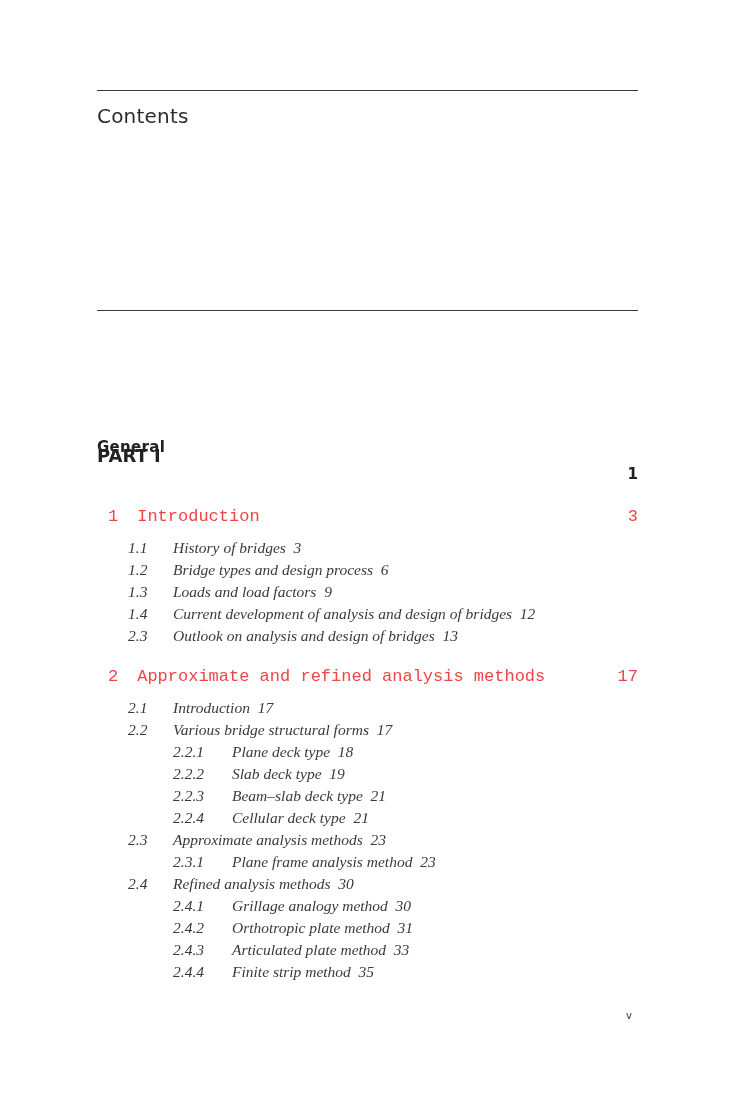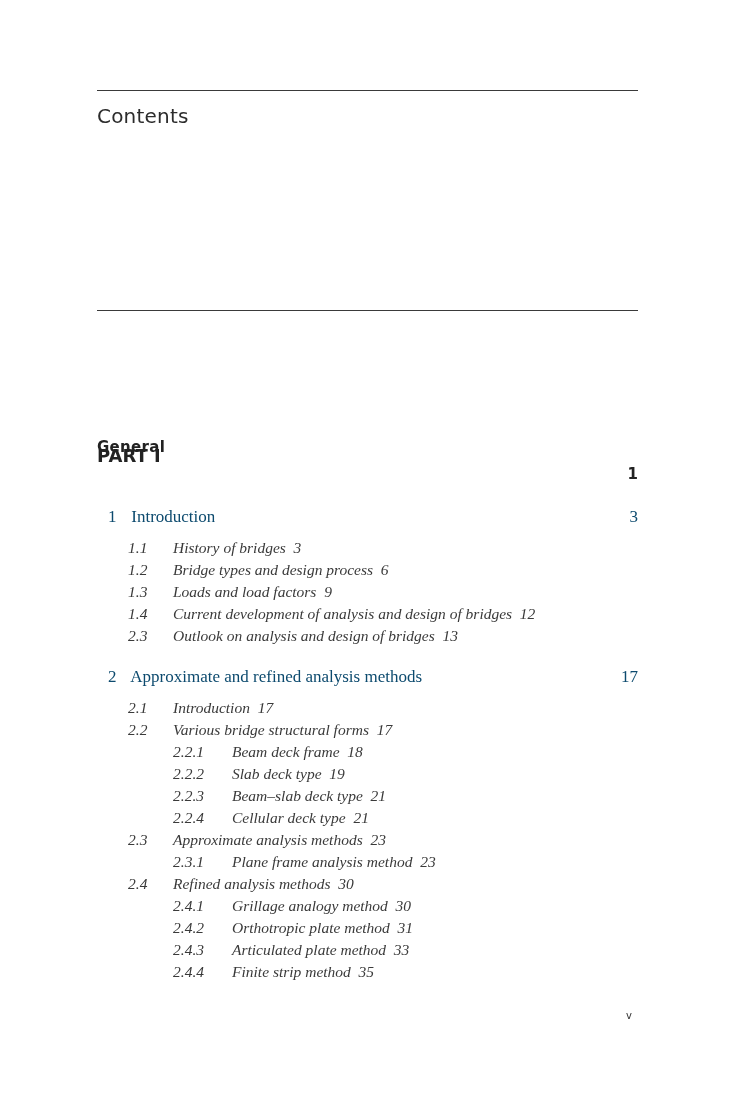--- a/index.html
+++ b/index.html
@@ -2,21 +2,21 @@
 <html><head>
 <meta charset="utf-8">
 <style>
   html, body { margin:0; padding:0; background:#ffffff; }
   body { width:735px; height:1110px; position:relative; overflow:hidden; color:#2a2a2a; }
   .rule { position:absolute; left:97px; width:541px; height:1px; background:#3a3a3a; }
   .title { position:absolute; left:97px; top:104px; font-family:"DejaVu Sans", sans-serif; font-size:20px; font-weight:normal; color:#2c2c2c; letter-spacing:0.2px; }
   .part-label { position:absolute; left:97px; top:445px; font-family:"DejaVu Sans", sans-serif; font-size:18px; font-weight:bold; color:#222; }
   .part-title { position:absolute; left:97px; top:438px; font-family:"DejaVu Sans", sans-serif; font-size:15px; font-weight:bold; color:#222; letter-spacing:0.3px; }
   .part-page { position:absolute; right:97px; top:465px; font-family:"DejaVu Sans", sans-serif; font-size:15px; font-weight:bold; color:#222; }
-  .chapter { position:absolute; left:108px; width:530px; font-family:Liberation Serif, serif; font-size:17px; color:#0c4a6e; }
+  .chapter { position:absolute; left:108px; width:530px; font-family:Liberation Mono, monospace; font-size:17px; color:#ef4444; }
   .chapter .num { display:inline-block; width:19px; }
   .chapter .pg { position:absolute; right:0; top:0; }
   .sec { position:absolute; font-family:"Liberation Serif", serif; font-size:15.5px; font-style:italic; color:#3a3a3a; white-space:nowrap; }
   .sec .num { position:absolute; left:0;text-align:center; }
   .sec .txt { position:absolute;text-align:right; }
   .lvl1 { left:128px; }
   .lvl1 .txt { left:45px; }
   .lvl2 { left:173px; }
   .lvl2 .txt { left:59px; }
   .folio { position:absolute; left:626px; top:1010px; font-family:"DejaVu Sans", sans-serif; font-size:10px; color:#333; }
@@ -68,21 +68,21 @@
 <div class="sec lvl1" style="top:699px;">
   <span class="num">2.1</span>
   <span class="txt"><span>Introduction</span>&nbsp;&nbsp;<span>17</span></span>
 </div>
 <div class="sec lvl1" style="top:721px;">
   <span class="num">2.2</span>
   <span class="txt"><span>Various bridge structural forms</span>&nbsp;&nbsp;<span>17</span></span>
 </div>
 <div class="sec lvl2" style="top:743px;">
   <span class="num">2.2.1</span>
-  <span class="txt"><span>Beam deck frame</span>&nbsp;&nbsp;<span>18</span></span>
+  <span class="txt"><span>Plane deck type</span>&nbsp;&nbsp;<span>18</span></span>
 </div>
 <div class="sec lvl2" style="top:765px;">
   <span class="num">2.2.2</span>
   <span class="txt"><span>Slab deck type</span>&nbsp;&nbsp;<span>19</span></span>
 </div>
 <div class="sec lvl2" style="top:787px;">
   <span class="num">2.2.3</span>
   <span class="txt"><span>Beam–slab deck type</span>&nbsp;&nbsp;<span>21</span></span>
 </div>
 <div class="sec lvl2" style="top:809px;">

